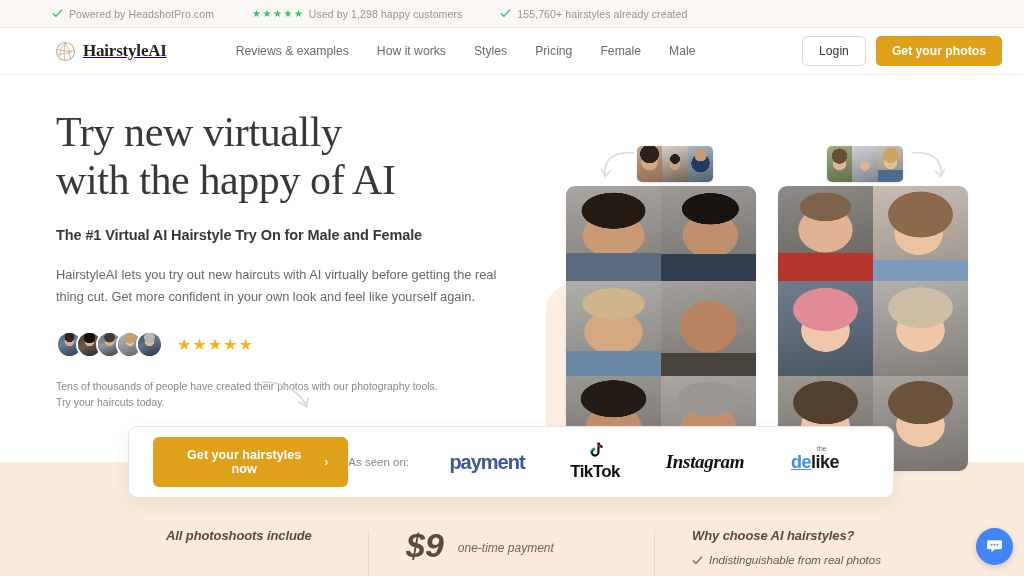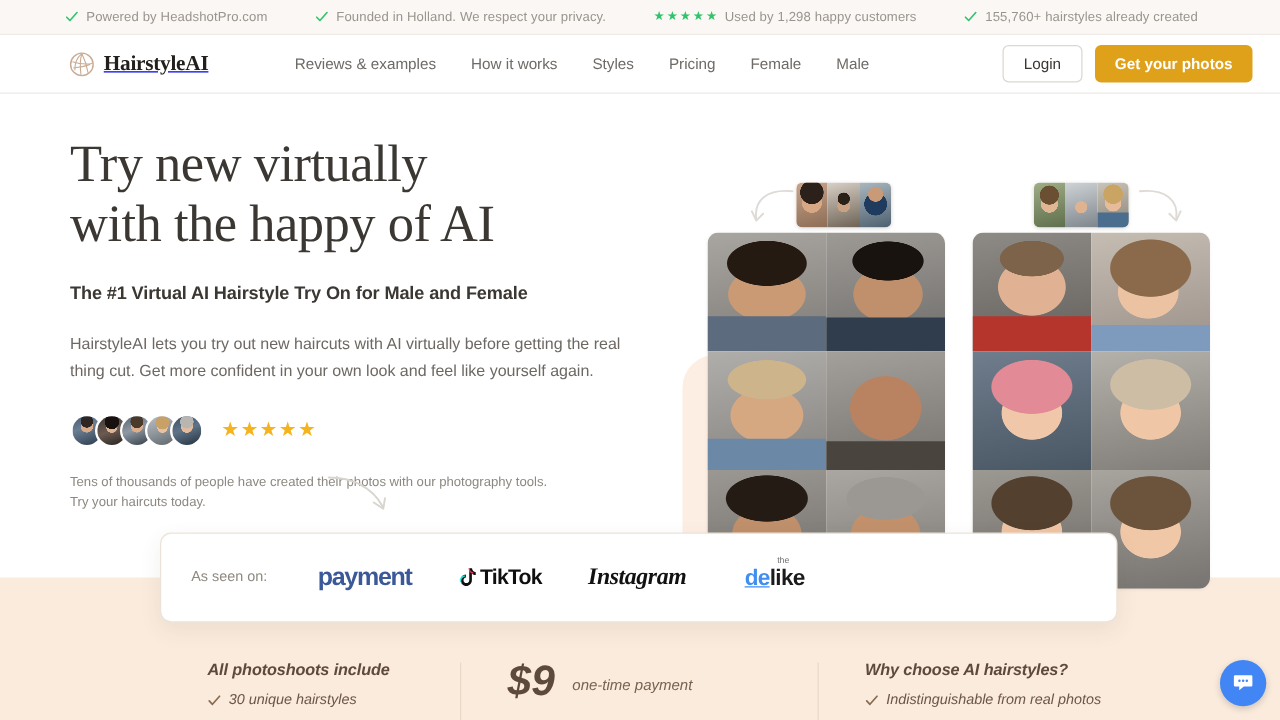--- a/index.html
+++ b/index.html
@@ -125,21 +125,21 @@
     display:flex; align-items:center; gap:9px; font-family:"Liberation Sans", sans-serif;
   }
   .cta-btn .chev { font-size:12px; opacity:.85; }
   .as-seen { font-size:11.5px; color:#8d8881; white-space:nowrap; }
   .logos { display:flex; align-items:center; margin-left:24px; gap:0; }
   .logo-slot { display:flex; align-items:center; justify-content:center; }
   .logo-fb {
     font-family:"Liberation Sans", sans-serif; font-size:20px; font-weight:700;
     color:#3b5998; letter-spacing:-1px; width:108px;
   }
-  .logo-tt { width:108px; display:flex; align-items:center; justify-content:center; gap:3px; }
+  .logo-tt { width:108px; display:flex; align-items:center; justify-content:center; gap:3px;flex-direction:column; }
   .logo-tt .tt-word { font-size:17px; font-weight:700; color:#0f0f0f; letter-spacing:-.6px; }
   .logo-ig {
     width:112px; text-align:center; font-family:"Liberation Serif", serif;
     font-size:19px; font-style:italic; font-weight:600; color:#111; letter-spacing:-.3px;
   }
   .logo-dec { width:108px; text-align:center; position:relative; }
   .logo-dec .the {
     font-size:7px; color:#6f6f6f; position:absolute; top:-7px; left:50%;
     transform:translateX(2px);
   }
@@ -181,26 +181,20 @@
 
   <div class="topbar">
 
     <div class="tb-item">
       <svg class="tb-check" viewBox="0 0 12 12">
         <path d="M1.5 6.3 L4.3 9.2 L10.5 2.2" fill="none" stroke="#2fc46a" stroke-width="1.4" stroke-linecap="round" stroke-linejoin="round"></path>
       </svg>
       <span class="tb-text">Powered by HeadshotPro.com</span>
     </div>
 
-    <div class="tb-item">
-      <svg class="tb-check" viewBox="0 0 12 12">
-        <path d="M1.5 6.3 L4.3 9.2 L10.5 2.2" fill="none" stroke="#2fc46a" stroke-width="1.4" stroke-linecap="round" stroke-linejoin="round"></path>
-      </svg>
-      <span class="tb-text">Founded in Holland. We respect your privacy.</span>
-    </div>
 
     <div class="tb-item">
       <span class="tb-stars">
         <span class="tb-star">★</span>
           <span class="tb-star">★</span>
           <span class="tb-star">★</span>
           <span class="tb-star">★</span>
           <span class="tb-star">★</span>
       </span>
       <span class="tb-text">Used by 1,298 happy customers</span>
@@ -400,20 +394,24 @@
         <span style="position:absolute;inset:0;background:radial-gradient(ellipse 48% 32% at 50% 28%,#54402e 0 70%,transparent 72%)"></span>
       </div>
       <div class="cell" style="background:linear-gradient(170deg,#a8a49e,#767370)">
         <span style="position:absolute;inset:0;background:radial-gradient(ellipse 34% 30% at 50% 52%,#f0c8a8 0 74%,transparent 76%)"></span>
         <span style="position:absolute;inset:0;background:radial-gradient(ellipse 48% 32% at 50% 28%,#6b533c 0 70%,transparent 72%)"></span>
       </div>
     </div>
   </div>
 
   <div class="cta-card">
+    <button class="cta-btn">
+      <span>Get your hairstyles now</span>
+      <span class="chev">›</span>
+    </button>
 
     <span class="as-seen">As seen on:</span>
 
     <div class="logos">
       <div class="logo-slot logo-fb">payment</div>
 
       <div class="logo-slot logo-tt">
         <svg width="15" height="17" viewBox="0 0 15 17">
           <path d="M9.4 0.6 h2.2 c.2 1.8 1.3 3 3 3.2 v2.2 c-1.2 0-2.3-.4-3.1-1v5.1 c0 2.6-2 4.6-4.5 4.6 S2.5 12.7 2.5 10.1 c0-2.4 1.8-4.3 4.2-4.5 v2.3 c-1.1.2-1.9 1.1-1.9 2.2 0 1.3 1 2.3 2.3 2.3 s2.3-1 2.3-2.3z" fill="#0f0f0f"></path>
           <path d="M8.6 0.6 h1 c.2 1.8 1.3 3 3 3.2 v1.3 c-1.6-.2-2.8-1.2-3.3-2.5z" fill="#ff3b5c" opacity=".85"></path>
@@ -430,28 +428,20 @@
           <span class="de">de</span><span class="coder">like</span>
         </span>
       </div>
     </div>
   </div>
 
   <div class="bottom-cols">
 
     <div class="bcol c1">
       <h4>All photoshoots include</h4>
-      <div class="blist">
-        <div class="bitem">
-          <svg class="bcheck" viewBox="0 0 12 12">
-            <path d="M1.5 6.3 L4.3 9.2 L10.5 2.2" fill="none" stroke="#8a6b52" stroke-width="1.5" stroke-linecap="round" stroke-linejoin="round"></path>
-          </svg>
-          <span>30 unique hairstyles</span>
-        </div>
-      </div>
     </div>
 
     <div class="bcol c2">
       <span class="price">$9</span>
       <span class="price-note">one-time payment</span>
     </div>
 
     <div class="bcol c3">
       <h4>Why choose AI hairstyles?</h4>
       <div class="blist">

